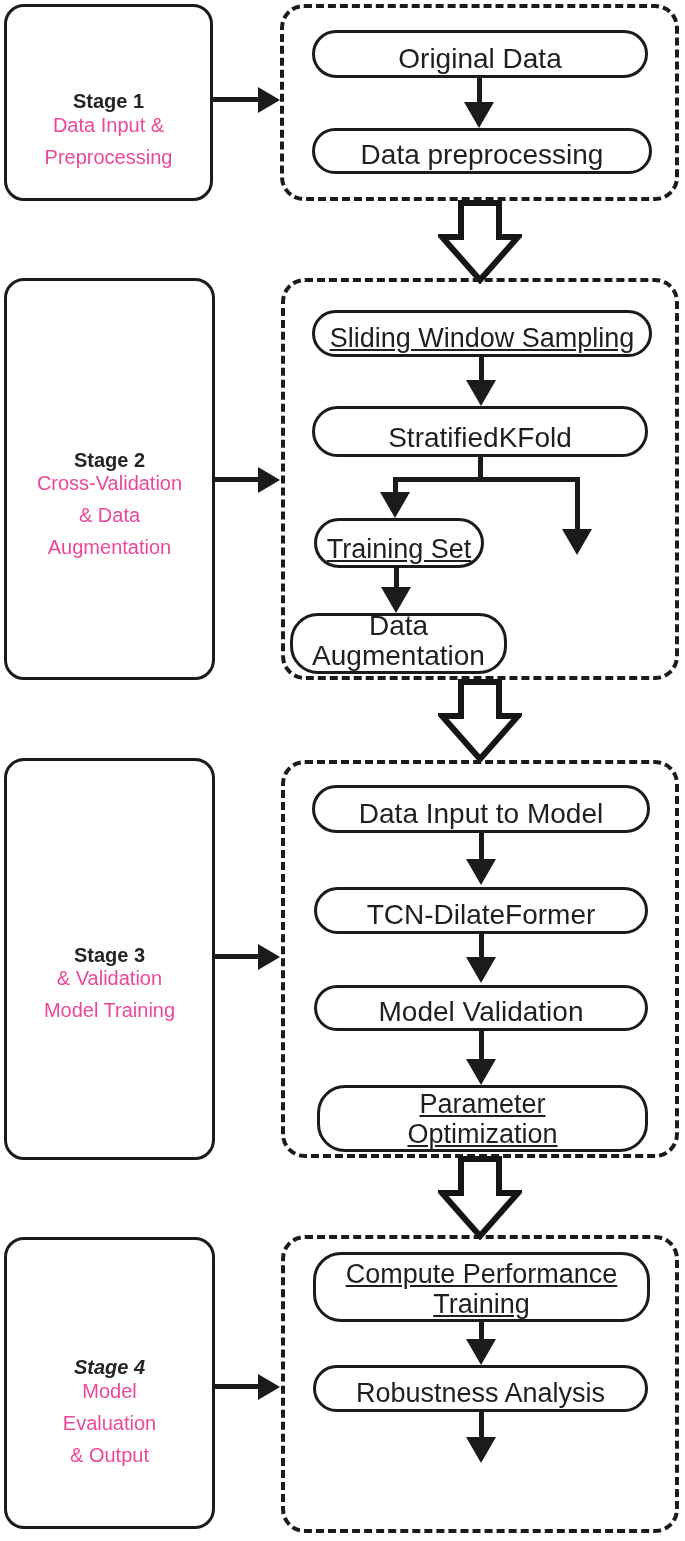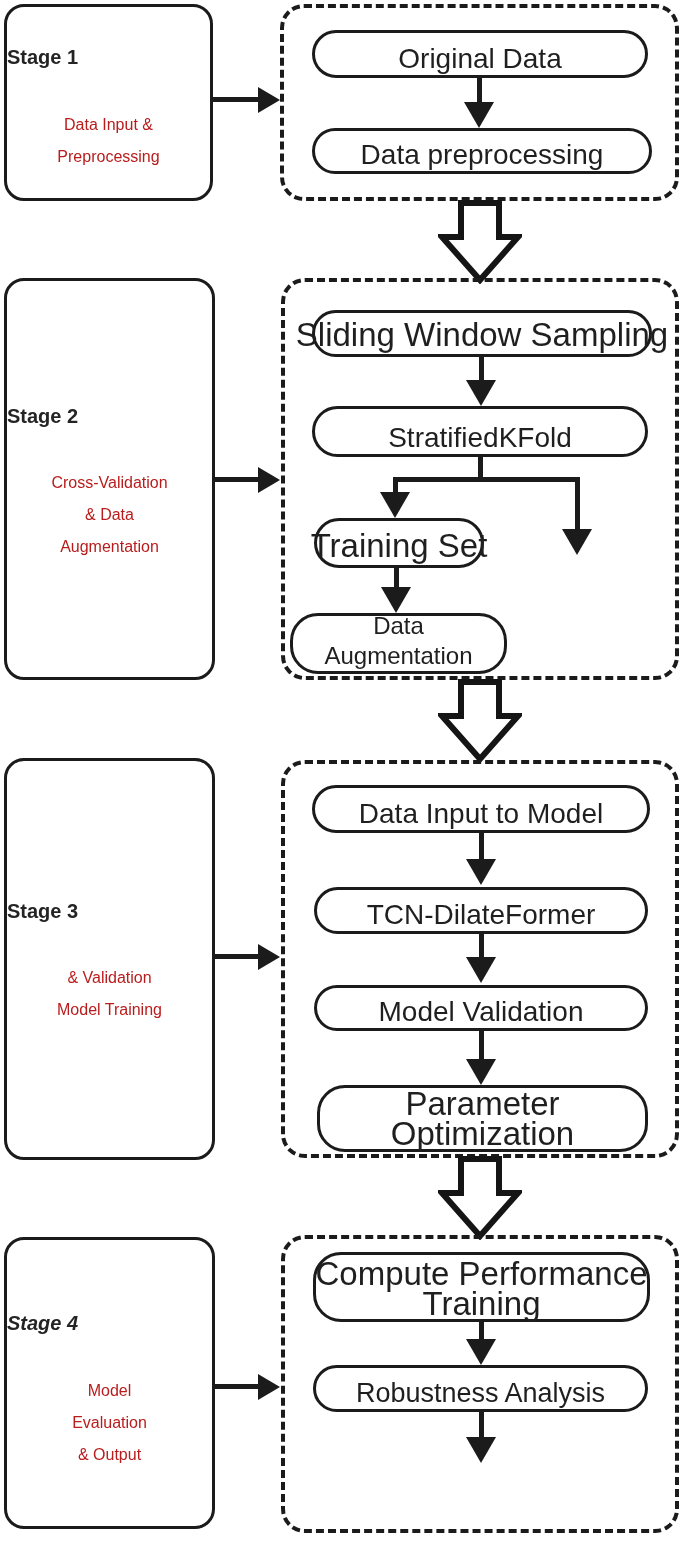--- a/index.html
+++ b/index.html
@@ -8,26 +8,26 @@
   body { font-family: "Liberation Sans", sans-serif; color: var(--ink); }
   .canvas {
     position: relative; width: 685px; height: 1541px;
     background: var(--bg); overflow: hidden;
   }
   .stage-box {
     position: absolute; border: 3px solid var(--ink);
     border-radius: 20px; background: var(--bg);
   }
   .stage-title {
-    position: absolute; left: 0; right: 0; text-align: left;
-    font-weight: bold; font-size: 20px; line-height: 28px; color: #242424;
+    position: absolute; left: 0; right: 0; text-align: center;
+    font-weight: bold; font-size: 20px; line-height: 28px; color: #242424; margin-top: 44px;
   }
   .stage-sub {
     position: absolute; left: 0; right: 0; text-align: center;
-    font-size: 16px; line-height: 32px; color: #b91c1c;
+    font-size: 20px; line-height: 32px; color: #ec4899;
   }
   .dashed-box {
     position: absolute; border: 4px dashed var(--ink);
     border-radius: 24px; background: transparent;
   }
   .pill {
     position: absolute; border: 3px solid var(--ink); background: var(--bg);
     border-radius: 28px; display: flex; flex-direction: column;
     align-items: center; justify-content: flex-end; text-align: center;
     color: #1f1f1f; white-space: nowrap;
@@ -39,21 +39,21 @@
     border-top: 13px solid transparent; border-bottom: 13px solid transparent;
     border-left: 22px solid var(--ink);
   }
   .varrow {
     position: absolute; width: 0; height: 0;
     border-left: 15px solid transparent; border-right: 15px solid transparent;
     border-top: 26px solid var(--ink);
   }
   .bigarrow { position: absolute; width: 84px; height: 84px; }
   .fs28 { font-size: 28px; } .fs27 { font-size: 27px; }
-  .fs25 { font-size: 33px; } .fs24 { font-size: 24px; }
+  .fs25 { font-size: 27px; text-decoration: underline; } .fs24 { font-size: 28px; }
   .lh30 > div { line-height: 30px; }
 </style>
 </head>
 <body>
 
 <div class="canvas">
 
   <div class="stage-box" style="left:4px; top:4px; width:209px; height:197px;">
     <div class="stage-title" style="top:36px;">Stage 1</div>
     <div class="stage-sub" style="top:102px;">

